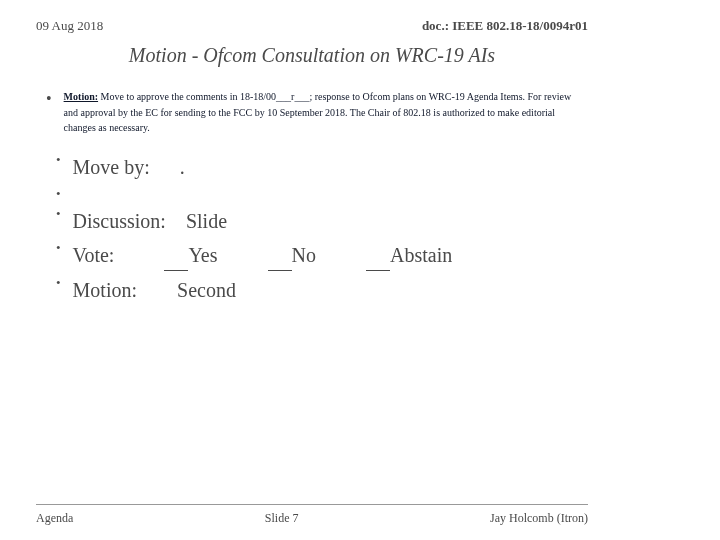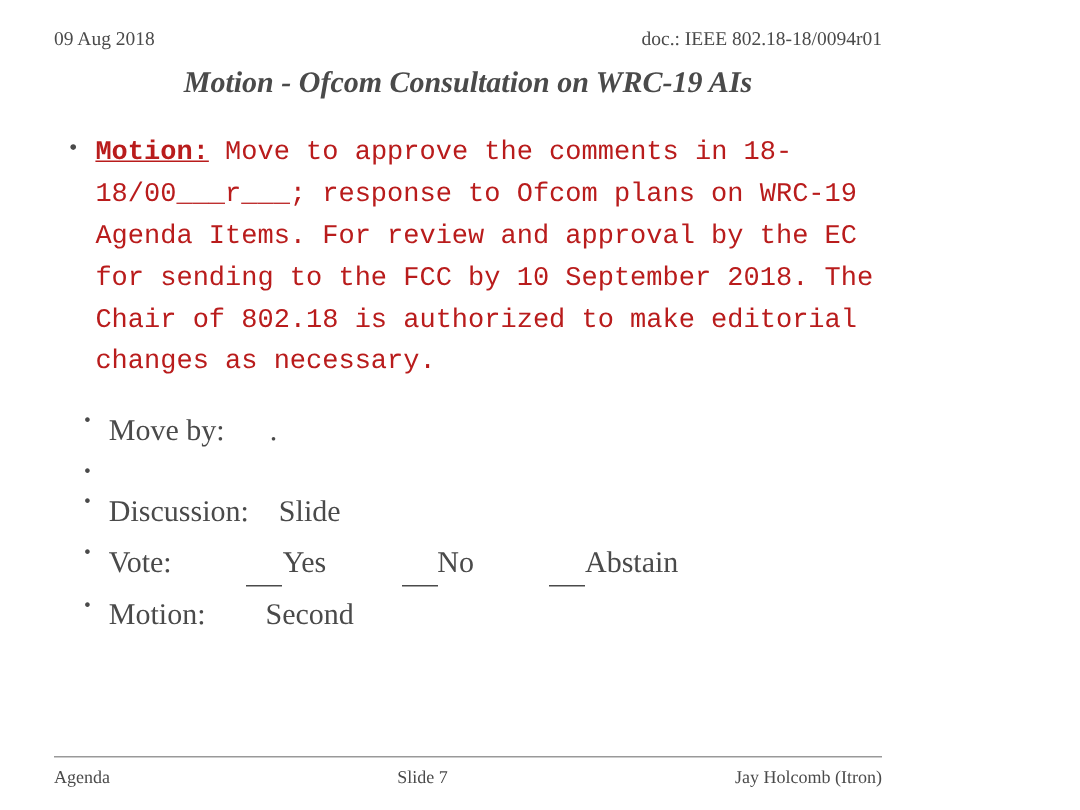--- a/index.html
+++ b/index.html
@@ -30,27 +30,27 @@
     }
 
     .header-date {
       font-size: 13px;
       color: #4a4a4a;
     }
 
     .header-doc {
       font-size: 13px;
       color: #4a4a4a;
-      font-weight: normal;
+      font-weight: bold;
     }
 
     .title {
       text-align: center;
       font-size: 20px;
-      font-weight: bold;
+      font-weight: normal;
       color: #4a4a4a;
       margin-bottom: 22px;
       font-style: italic;
     }
 
     .content {
       flex: 1;
       padding-left: 10px;
     }
 
@@ -62,24 +62,23 @@
 
     .bullet-dot {
       font-size: 16px;
       color: #4a4a4a;
       margin-right: 12px;
       margin-top: 1px;
       flex-shrink: 0;
     }
 
     .bullet-text {
-      font-size: 18px;
+      font-size: 10px;
       line-height: 1.55;
-      color: #b91c1c;
-      font-family: Liberation Mono, monospace;
+      color: #0f172a;
     }
 
     .motion-label {
       text-decoration: underline;
       font-weight: bold;
     }
 
     .sub-bullets {
       padding-left: 10px;
     }

